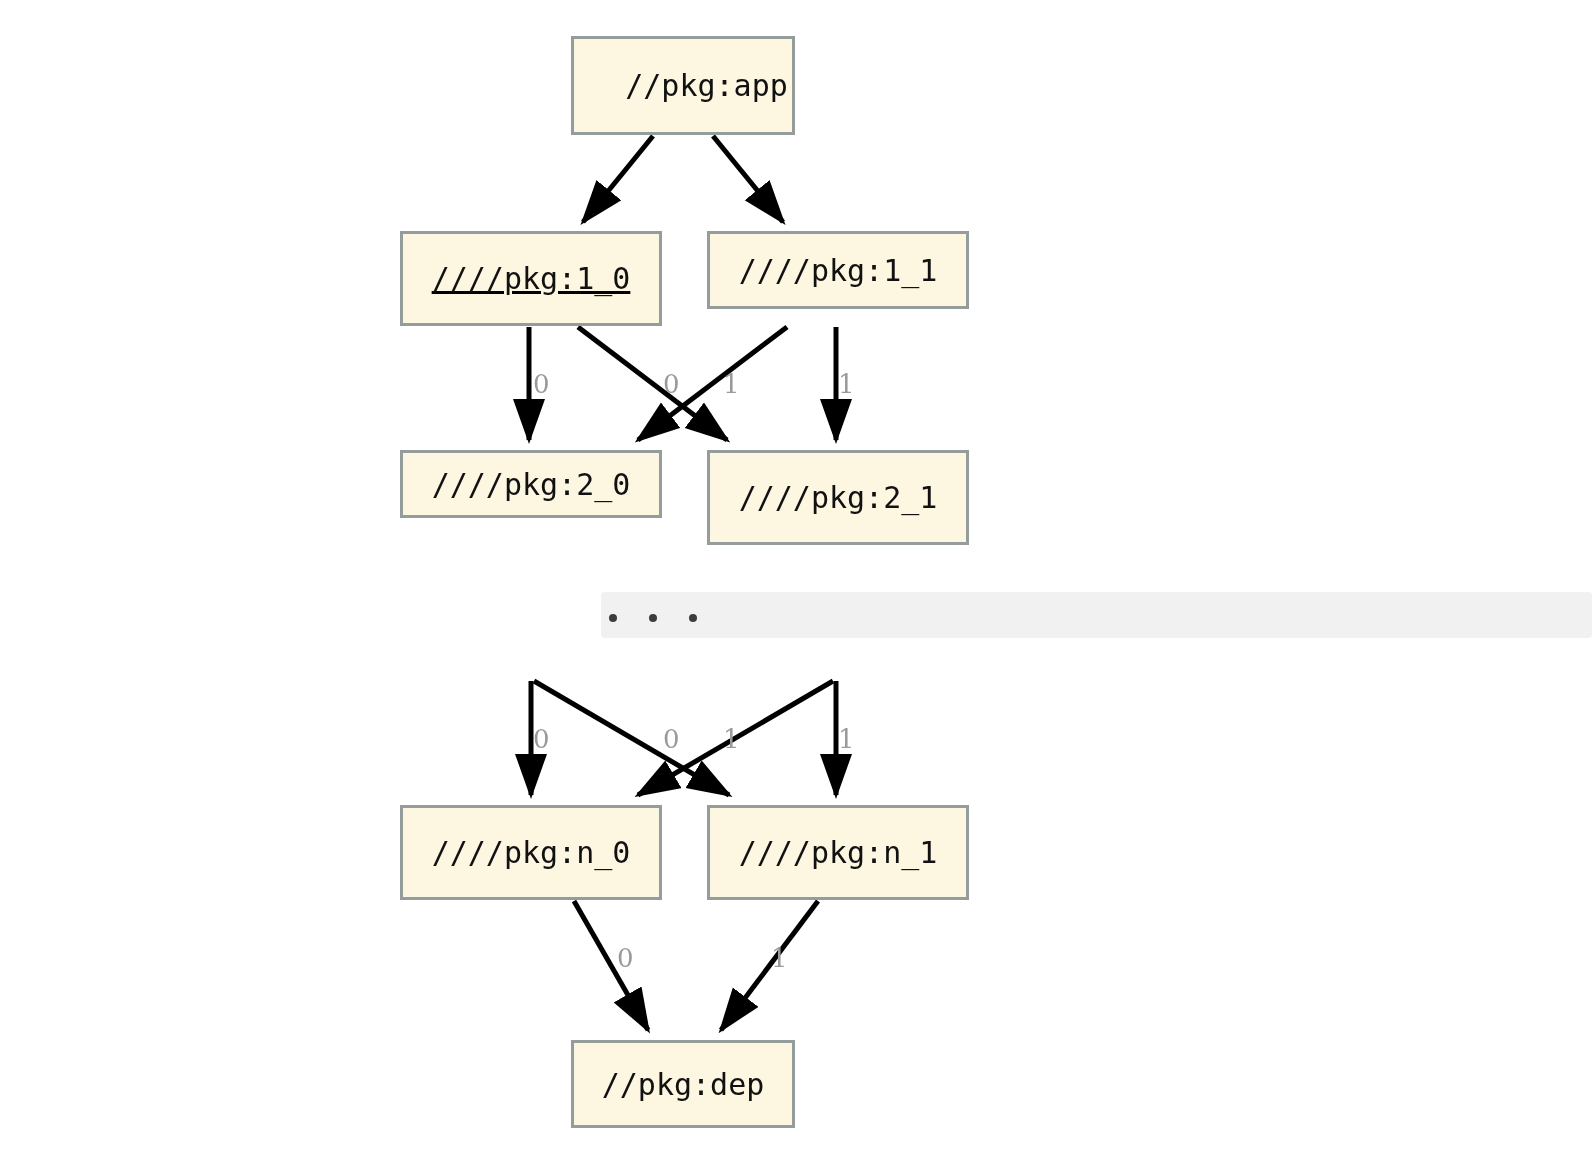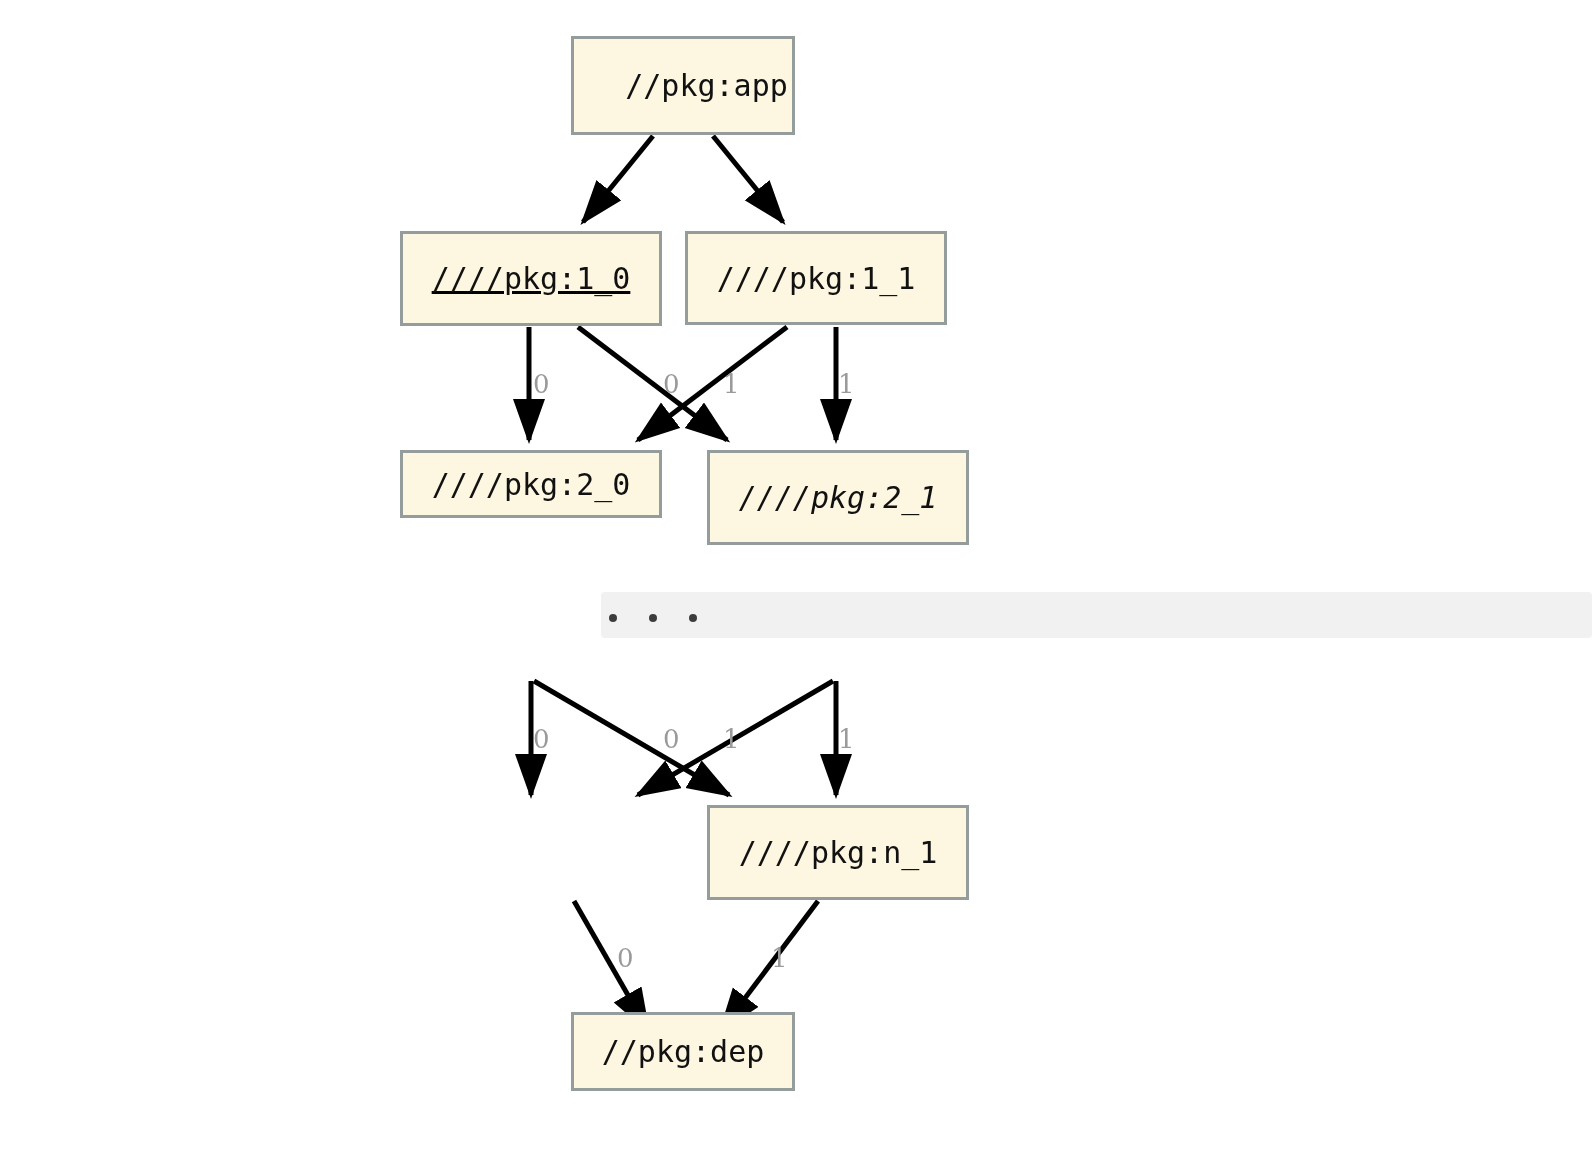--- a/index.html
+++ b/index.html
@@ -128,38 +128,41 @@
   </svg>
 
   <div class="node-box" style="left:571px; top:36px; width:224px; height:99px;padding-left:47px;">
     <span class="node-label">//pkg:app</span>
   </div>
 
   <div class="node-box" style="left:400px; top:231px; width:262px; height:95px;text-decoration:underline;">
     <span class="node-label">////pkg:1_0</span>
   </div>
 
-  <div class="node-box" style="left:685px; top:231px; width:262px; height:94px;">
+  <div class="node-box" style="left:707px; top:231px; width:262px; height:78px;">
     <span class="node-label">////pkg:1_1</span>
   </div>
 
   <div class="node-box" style="left:400px; top:450px; width:262px; height:68px;">
     <span class="node-label">////pkg:2_0</span>
   </div>
 
-  <div class="node-box" style="left:707px; top:450px; width:262px; height:95px;font-style:italic;">
+  <div class="node-box" style="left:707px; top:450px; width:262px; height:95px;">
     <span class="node-label">////pkg:2_1</span>
   </div>
 
+  <div class="node-box" style="left:400px; top:805px; width:262px; height:95px;">
+    <span class="node-label">////pkg:n_0</span>
+  </div>
 
   <div class="node-box" style="left:707px; top:805px; width:262px; height:95px;">
     <span class="node-label">////pkg:n_1</span>
   </div>
 
-  <div class="node-box" style="left:571px; top:1012px; width:224px; height:79px;">
+  <div class="node-box" style="left:571px; top:1040px; width:224px; height:88px;">
     <span class="node-label">//pkg:dep</span>
   </div>
 
   <span class="edge-label" style="left:533px; top:371px;">0</span>
   <span class="edge-label" style="left:663px; top:371px;">0</span>
   <span class="edge-label" style="left:723px; top:371px;">1</span>
   <span class="edge-label" style="left:838px; top:371px;">1</span>
 
   <span class="edge-label" style="left:533px; top:726px;">0</span>
   <span class="edge-label" style="left:663px; top:726px;">0</span>

